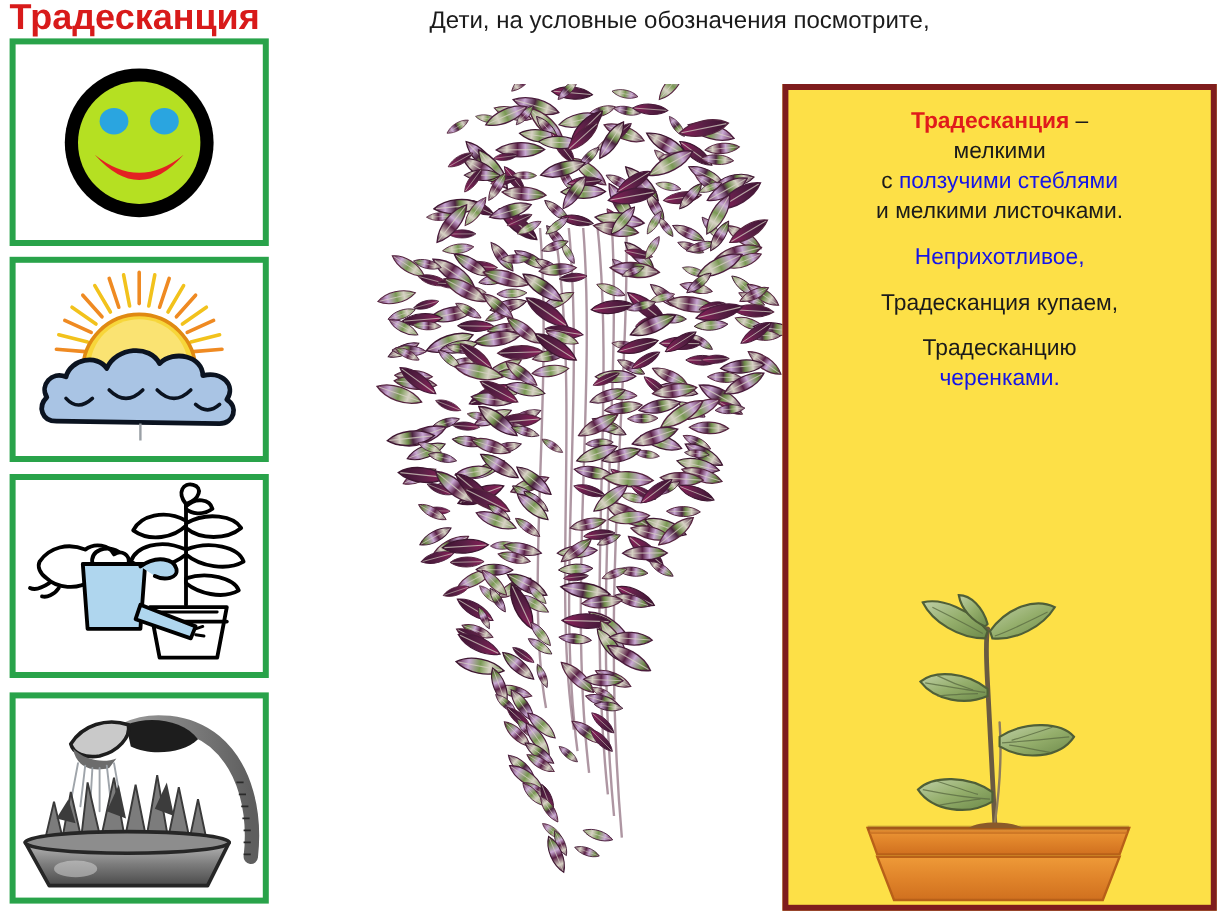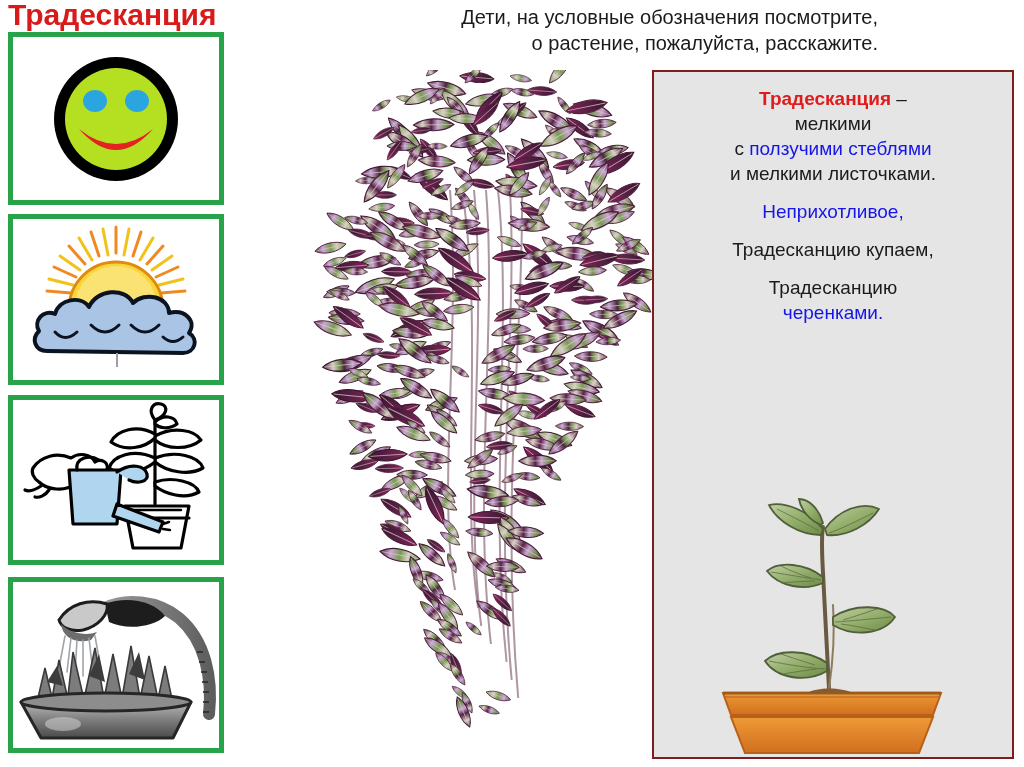--- a/index.html
+++ b/index.html
@@ -16,21 +16,21 @@
   .page-title{
     position:absolute;left:8px;top:-2px;
     font-size:30px;font-weight:bold;color:#D81A1A;
     letter-spacing:0px;line-height:34px;
     white-space:nowrap;
   }
 
   
   .header-instruction{
     position:absolute;left:358px;top:4px;width:520px;
-    text-align:right;color:#1b1b1b;
+    text-align:left;color:#1b1b1b;
     font-size:20px;line-height:26px;
   }
 
   
   .symbol-card{
     position:absolute;left:8px;
     width:216px;
     background:#ffffff;
     border:5px solid #29A34A;
     box-sizing:border-box;
@@ -46,22 +46,22 @@
   .plant-photo{
     position:absolute;left:300px;top:70px;
     width:360px;height:680px;
   }
   .plant-photo svg{display:block;width:100%;height:100%;}
 
   
   .info-panel{
     position:absolute;left:652px;top:70px;
     width:362px;height:689px;
-    background:#e5e5e5;
-    border:2px solid #7f1d1d;
+    background:#fde047;
+    border:5px solid #7f1d1d;
     box-sizing:border-box;
     overflow:hidden;
   }
   .info-text{
     padding:14px 10px 0 10px;
     text-align:center;
     color:#1b1b1b;
     font-size:19px;
     line-height:25px;
   }
@@ -80,21 +80,20 @@
 </style>
 </head>
 <body>
 
 <div class="slide">
 
   <div class="page-title">Традесканция</div>
 
   <div class="header-instruction">
     <span class="ln">Дети, на условные обозначения посмотрите,</span>
-    <span class="ln">о растение, пожалуйста, расскажите.</span>
   </div>
 
   <div class="symbol-card" id="card-0">
     <svg viewBox="0 0 206 163">
       <circle cx="103" cy="82" r="62" fill="#000000"></circle>
       <circle cx="103" cy="82" r="51" fill="#B5E022"></circle>
       <ellipse cx="82" cy="64" rx="12" ry="11" fill="#2AA5E0"></ellipse>
       <ellipse cx="124" cy="64" rx="12" ry="11" fill="#2AA5E0"></ellipse>
       <path d="M66 92 Q103 134 140 92 Q103 122 66 92 Z" fill="#E32222"></path>
     </svg>
@@ -1853,21 +1852,21 @@
       <div class="info-block">
           <span class="ln"><span class="red-b">Традесканция</span><span class="plain"> – </span></span>
           <span class="ln"><span class="plain">мелкими</span></span>
           <span class="ln"><span class="plain">с </span><span class="blue-b">ползучими стеблями</span></span>
           <span class="ln"><span class="plain">и мелкими листочками.</span></span>
         </div>
       <div class="info-block">
           <span class="ln"><span class="blue-b">Неприхотливое,</span></span>
         </div>
       <div class="info-block">
-          <span class="ln"><span class="plain">Традесканцию купаем,</span></span>
+          <span class="ln"><span class="plain">Традесканция купаем,</span></span>
         </div>
       <div class="info-block">
           <span class="ln"><span class="plain">Традесканцию</span></span>
           <span class="ln"><span class="blue-b">черенками.</span></span>
         </div>
     </div>
 
     <div class="cutting-art">
       <svg viewBox="0 0 352 290">
         <defs>

